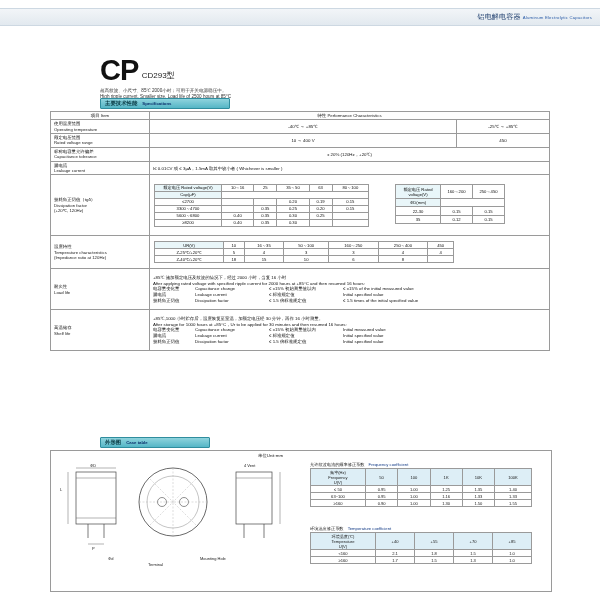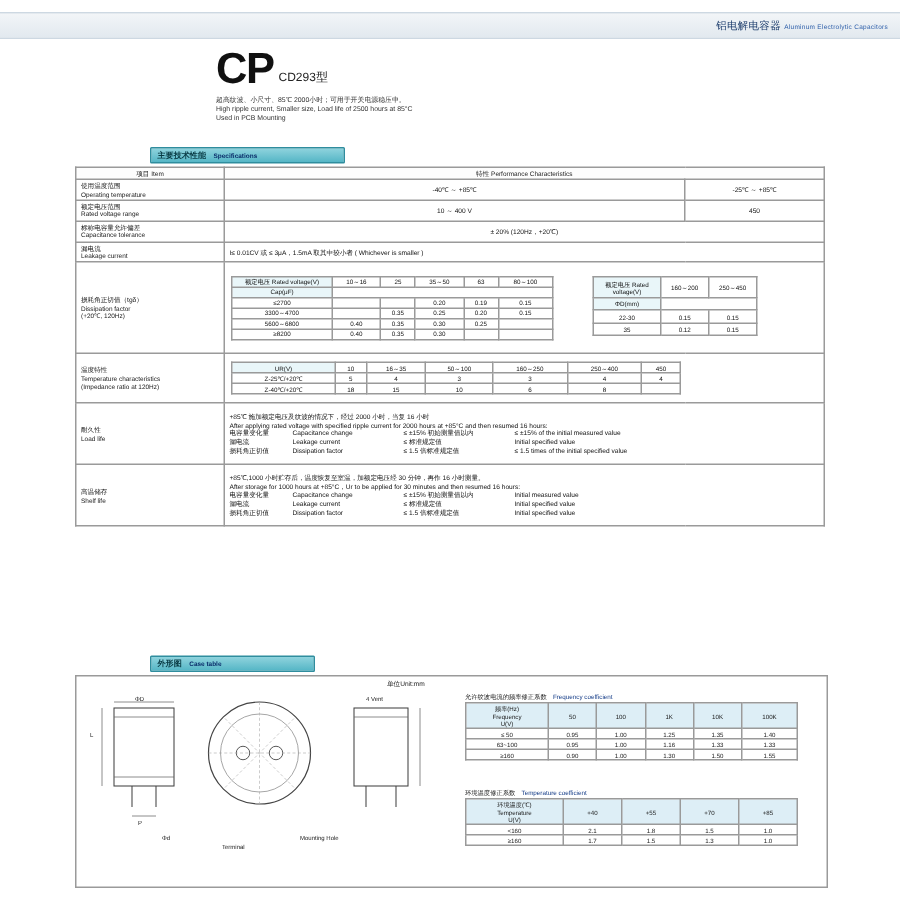--- a/index.html
+++ b/index.html
@@ -17,21 +17,21 @@
   .topbar{
     position:absolute;left:0;top:8px;width:600px;height:16px;
     background:linear-gradient(to bottom,#f2f5f8,#e2e9ef);
     border-top:1px solid #cdd8e2;border-bottom:1px solid #cdd8e2;
   }
   .topbar .t{
     position:absolute;right:8px;top:3px;font-size:7px;color:#1b3b6b;letter-spacing:.2px;
   }
   .topbar .t .en{color:#2a5ca8;}
 
-  .title-wrap{position:absolute;left:100px;top:32px;margin-left:44px;}
+  .title-wrap{position:absolute;left:100px;top:56px;}
   .title-cp{font-size:29px;font-weight:bold;color:#111;letter-spacing:-1px;line-height:1;display:inline-block;}
   .title-sub{font-size:8px;color:#222;display:inline-block;vertical-align:top;margin-left:2px;margin-top:14px;}
   .title-note1{font-size:4.6px;color:#333;margin-top:3px;}
   .title-note2{font-size:4.6px;color:#333;margin-top:1px;}
 
   
   .secbar{
     position:absolute;height:11px;
     background:linear-gradient(to bottom,#8fd3dd,#55b6c6);
     border:1px solid #2f8d9e;border-radius:1px;

